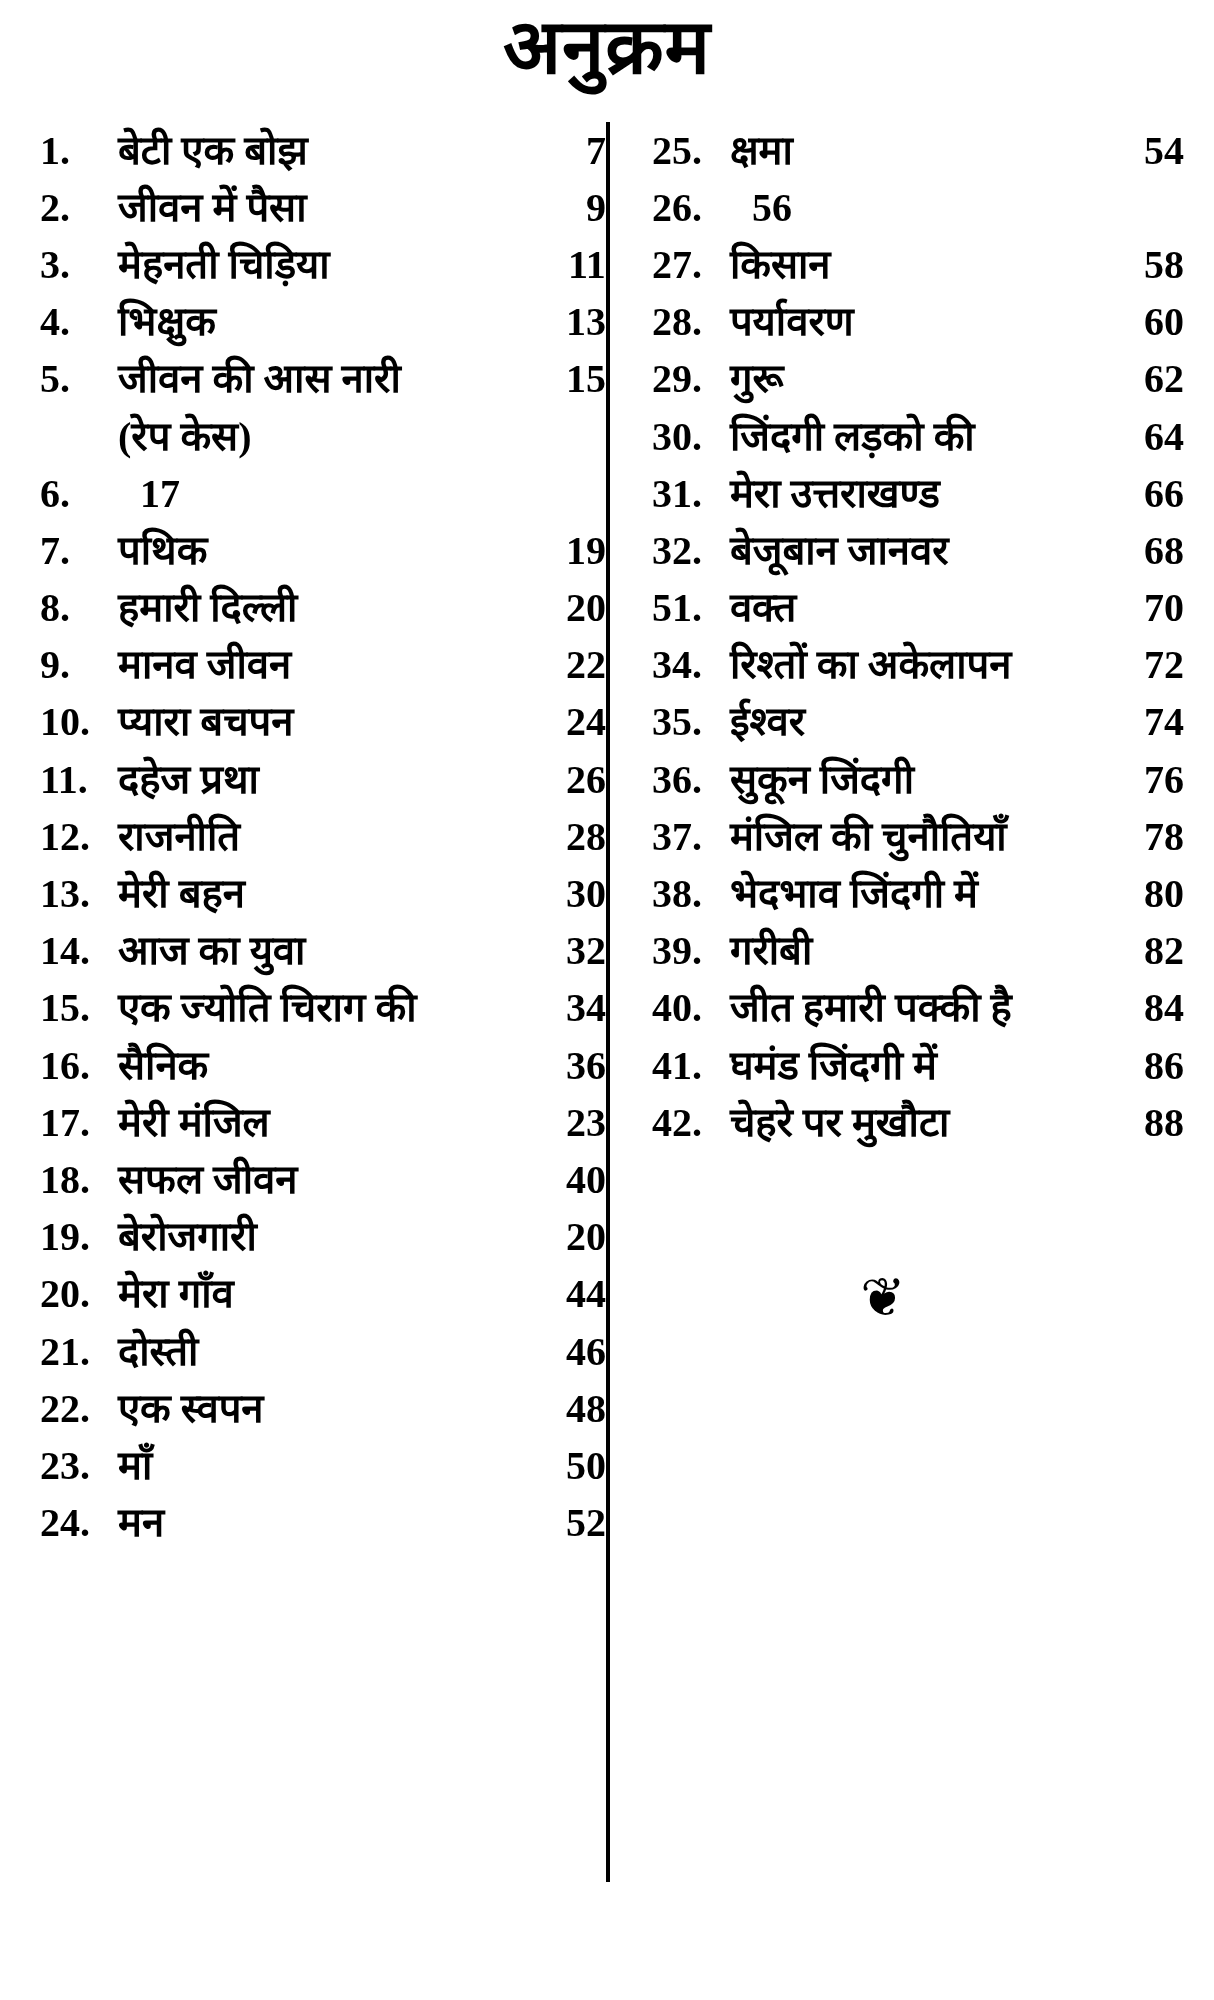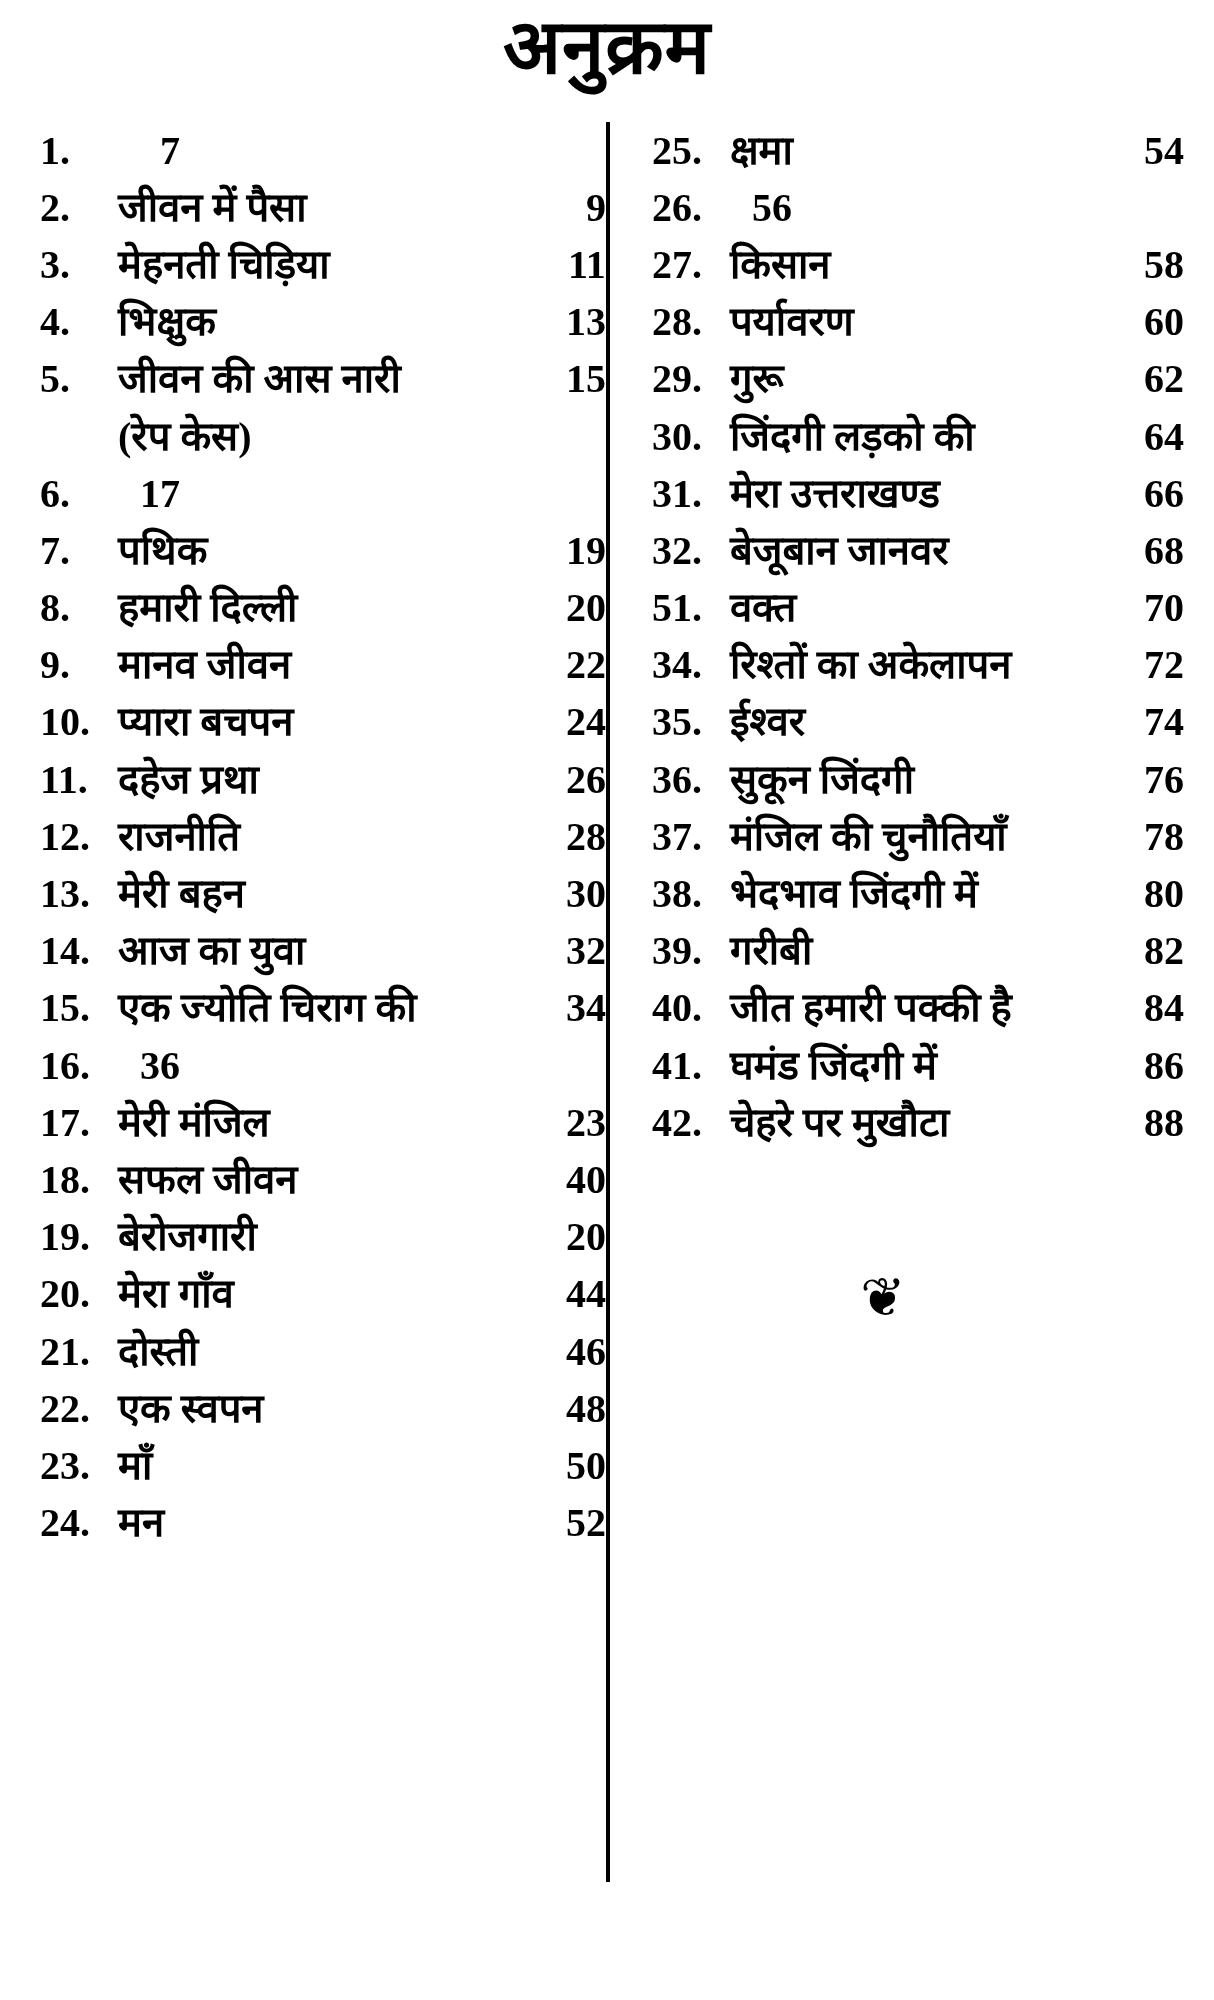--- a/index.html
+++ b/index.html
@@ -100,20 +100,21 @@
 
 <div class="page">
 
   <h1 class="toc-title">अनुक्रम</h1>
 
   <div class="columns">
 
     <div class="col col-left">
         <div class="entry">
           <span class="num">1.</span>
+          <span class="title">बेटी एक बोझ</span>
           <span class="page-no">7</span>
         </div>
         <div class="entry">
           <span class="num">2.</span>
           <span class="title">जीवन में पैसा</span>
           <span class="page-no">9</span>
         </div>
         <div class="entry">
           <span class="num">3.</span>
           <span class="title">मेहनती चिड़िया</span>
@@ -178,20 +179,21 @@
           <span class="title">आज का युवा</span>
           <span class="page-no">32</span>
         </div>
         <div class="entry">
           <span class="num">15.</span>
           <span class="title">एक ज्योति चिराग की</span>
           <span class="page-no">34</span>
         </div>
         <div class="entry">
           <span class="num">16.</span>
+          <span class="title">सैनिक</span>
           <span class="page-no">36</span>
         </div>
         <div class="entry">
           <span class="num">17.</span>
           <span class="title">मेरी मंजिल</span>
           <span class="page-no">23</span>
         </div>
         <div class="entry">
           <span class="num">18.</span>
           <span class="title">सफल जीवन</span>

